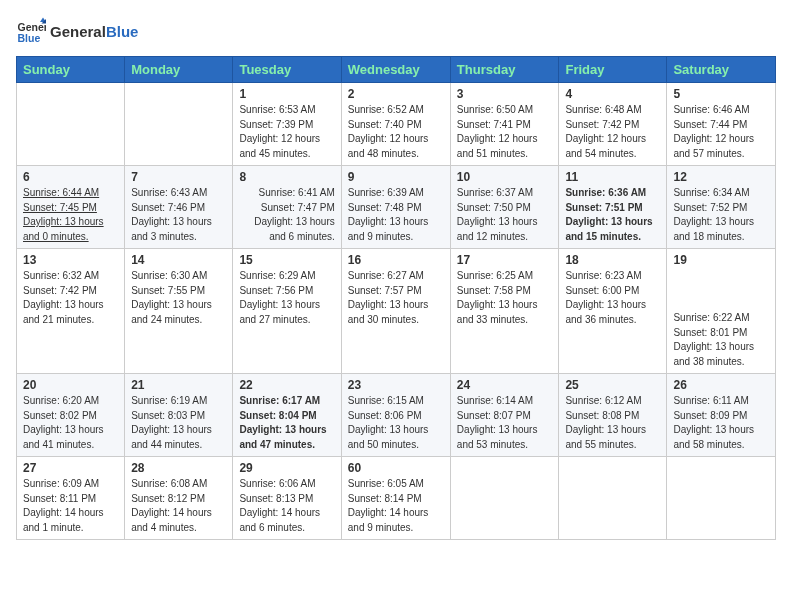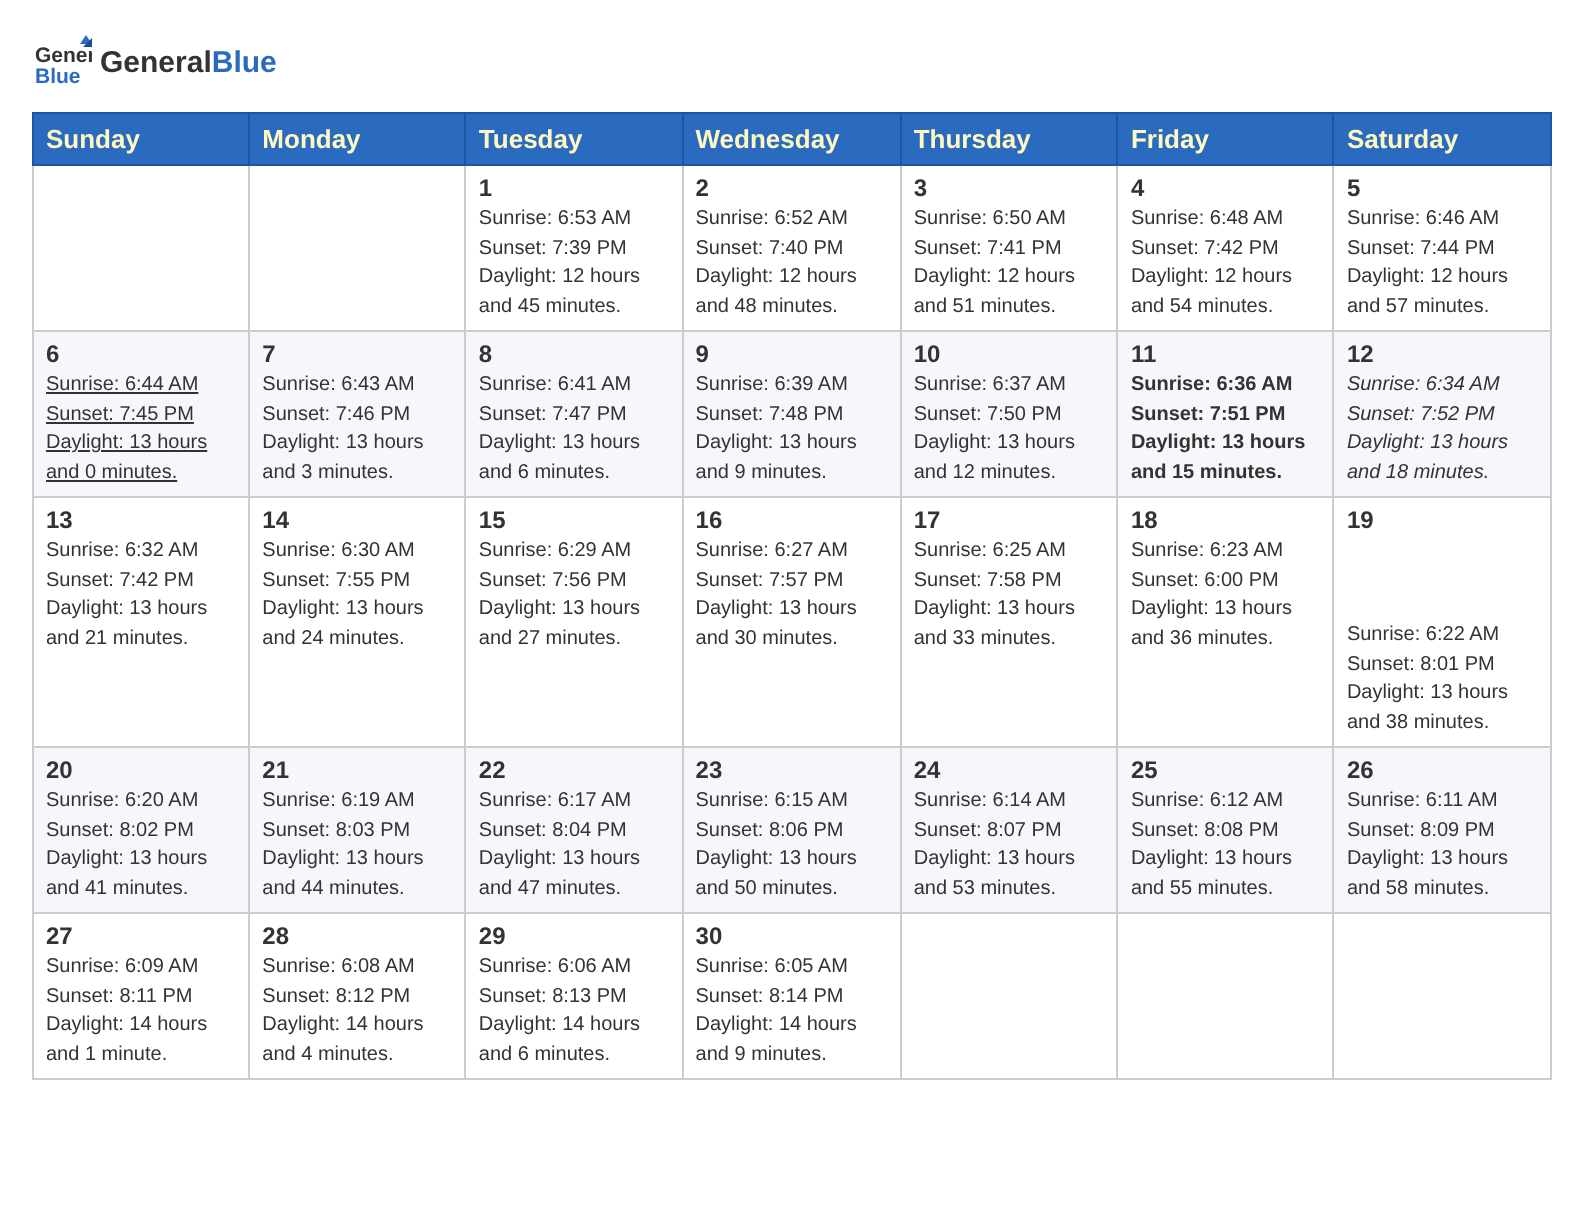--- a/index.html
+++ b/index.html
@@ -38,21 +38,21 @@
       font-size: 16px;
       color: #555;
     }
     .calendar {
       width: 100%;
       border-collapse: collapse;
       border: 1px solid #ccc;
     }
     .calendar th {
       background-color: #2a6bbf;
-      color: #fef9c3;
+      color: #86efac;
       font-size: 13px;
       font-weight: bold;
       padding: 5px 6px;
       text-align: left;
       border: 1px solid #1e55a0;
     }
     .calendar td {
       vertical-align: top;
       border: 1px solid #ccc;
       padding: 4px 6px;
@@ -154,21 +154,21 @@
 Daylight: 13 hours and 0 minutes.</div>
         </td>
         <td>
           <span class="day-number">7</span>
           <div class="day-info" style="white-space: pre-line;">Sunrise: 6:43 AM
 Sunset: 7:46 PM
 Daylight: 13 hours and 3 minutes.</div>
         </td>
         <td>
           <span class="day-number">8</span>
-          <div class="day-info" style="white-space: pre-line;">Sunrise: 6:41 AM
+          <div class="day-info" style="white-space: pre-line; text-align: right;">Sunrise: 6:41 AM
 Sunset: 7:47 PM
 Daylight: 13 hours and 6 minutes.</div>
         </td>
         <td>
           <span class="day-number">9</span>
           <div class="day-info" style="white-space: pre-line;">Sunrise: 6:39 AM
 Sunset: 7:48 PM
 Daylight: 13 hours and 9 minutes.</div>
         </td>
         <td>
@@ -178,21 +178,21 @@
 Daylight: 13 hours and 12 minutes.</div>
         </td>
         <td>
           <span class="day-number">11</span>
           <div class="day-info" style="white-space: pre-line; font-weight: bold;">Sunrise: 6:36 AM
 Sunset: 7:51 PM
 Daylight: 13 hours and 15 minutes.</div>
         </td>
         <td>
           <span class="day-number">12</span>
-          <div class="day-info" style="white-space: pre-line; font-style: italic;">Sunrise: 6:34 AM
+          <div class="day-info" style="white-space: pre-line;">Sunrise: 6:34 AM
 Sunset: 7:52 PM
 Daylight: 13 hours and 18 minutes.</div>
         </td>
       </tr>
       <tr>
         <td>
           <span class="day-number">13</span>
           <div class="day-info" style="white-space: pre-line;">Sunrise: 6:32 AM
 Sunset: 7:42 PM
 Daylight: 13 hours and 21 minutes.</div>
@@ -242,21 +242,21 @@
 Daylight: 13 hours and 41 minutes.</div>
         </td>
         <td>
           <span class="day-number">21</span>
           <div class="day-info" style="white-space: pre-line;">Sunrise: 6:19 AM
 Sunset: 8:03 PM
 Daylight: 13 hours and 44 minutes.</div>
         </td>
         <td>
           <span class="day-number">22</span>
-          <div class="day-info" style="white-space: pre-line;">Sunrise: 6:17 AM
+          <div class="day-info" style="white-space: pre-line; font-weight: bold;">Sunrise: 6:17 AM
 Sunset: 8:04 PM
 Daylight: 13 hours and 47 minutes.</div>
         </td>
         <td>
           <span class="day-number">23</span>
           <div class="day-info" style="white-space: pre-line;">Sunrise: 6:15 AM
 Sunset: 8:06 PM
 Daylight: 13 hours and 50 minutes.</div>
         </td>
         <td>
@@ -291,21 +291,21 @@
 Sunset: 8:12 PM
 Daylight: 14 hours and 4 minutes.</div>
         </td>
         <td>
           <span class="day-number">29</span>
           <div class="day-info" style="white-space: pre-line;">Sunrise: 6:06 AM
 Sunset: 8:13 PM
 Daylight: 14 hours and 6 minutes.</div>
         </td>
         <td>
-          <span class="day-number">30</span>
+          <span class="day-number">60</span>
           <div class="day-info" style="white-space: pre-line;">Sunrise: 6:05 AM
 Sunset: 8:14 PM
 Daylight: 14 hours and 9 minutes.</div>
         </td>
         <td class="empty-cell"></td>
         <td class="empty-cell"></td>
         <td class="empty-cell"></td>
       </tr>
     </tbody>
 </table>

